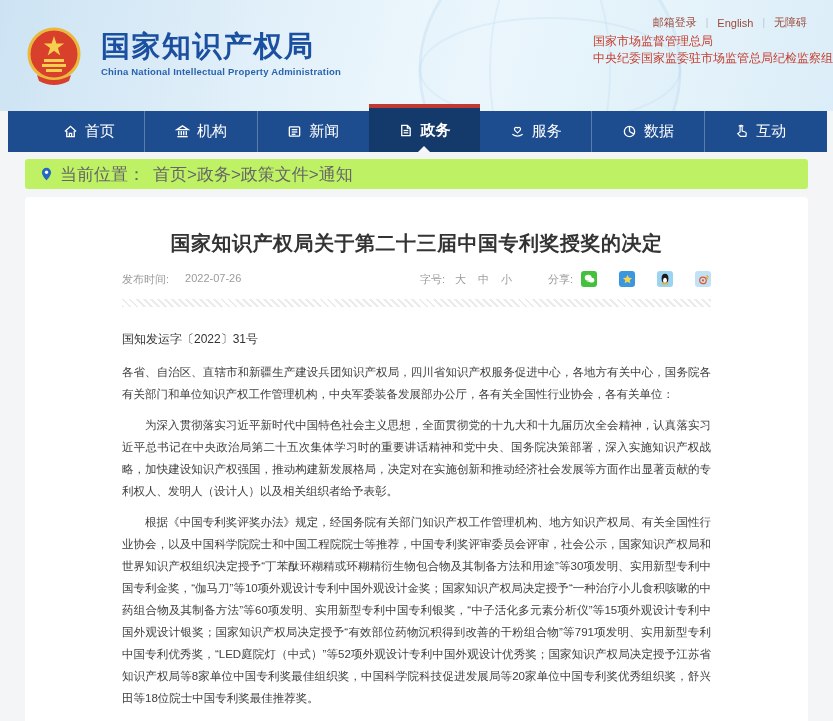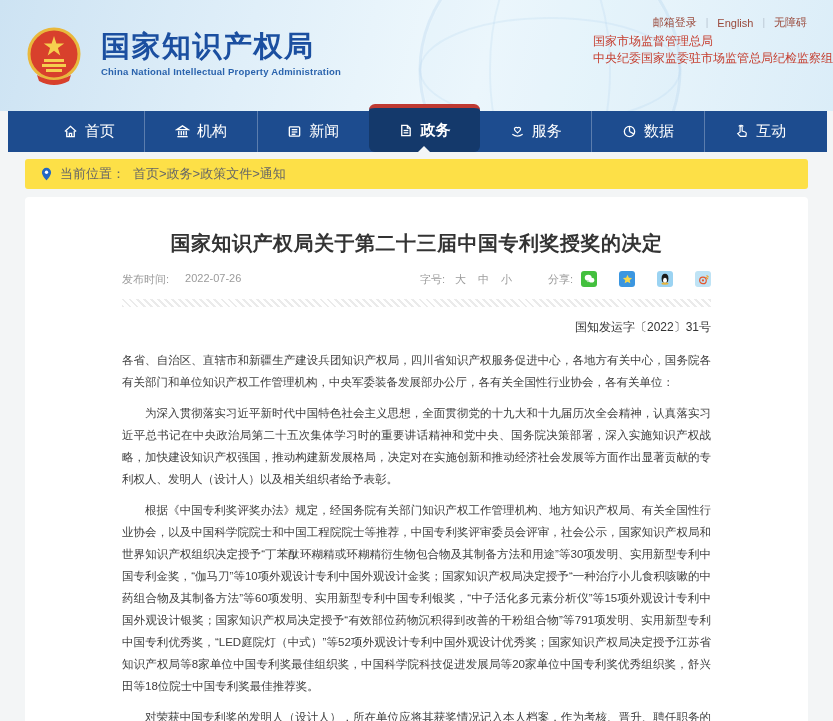--- a/index.html
+++ b/index.html
@@ -53,36 +53,36 @@
     color:#fff; font-size:15px; cursor:pointer;
     border-left:1px solid rgba(255,255,255,.28);
   }
   .nav-item:first-child { border-left:none; }
   .nav-item svg { display:block; }
   .nav-item.active {
     position:relative;
     height:48px; margin-top:-7px;
     background:#14396b;
     border-top:4px solid #bf3a32;
-    border-left:none; font-weight:bold;border-radius:6px;
+    border-left:none; font-weight:bold;
   }
   .nav-item.active + .nav-item { border-left:none; }
   .nav-item.active::after {
     content:""; position:absolute; bottom:0; left:50%; margin-left:-6px;
     width:0; height:0;
     border-left:6px solid transparent; border-right:6px solid transparent;
     border-bottom:6px solid #f4f6f7;
   }
 
   
   .crumbbar {
     position:absolute; top:159px; left:25px; width:783px; height:30px;
-    background:#fde047; border-radius:3px;
+    background:#bef264; border-radius:3px;
     display:flex; align-items:center; gap:8px; padding-left:16px;
-    font-size:13px; color:#666;
+    font-size:17px; color:#666;
   }
   .crumbbar .path { cursor:pointer; }
 
   
   .card {
     position:absolute; top:197px; left:25px; width:783px; height:560px;
     background:#fff; border-radius:4px 4px 0 0;
     padding:34px 97px 20px 97px;
   }
   .doc-title {
@@ -100,21 +100,21 @@
   .share-icons { display:flex; align-items:center; gap:22px; }
   .share-icons .sicon {
     width:16px; height:16px; border-radius:3px; cursor:pointer;
     display:flex; align-items:center; justify-content:center;
   }
   .hatch {
     margin-top:12px; height:8px;
     background:repeating-linear-gradient(45deg,#ebebeb 0 2px,transparent 2px 5px);
   }
   .doc-number {
-    margin-top:12px; text-align:right; font-size:12px; color:#333; line-height:16px;
+    margin-top:24px; text-align:left; font-size:12px; color:#333; line-height:16px;
   }
   .body-text { margin-top:14px; }
   .body-text p {
     font-size:11.5px; color:#404040; line-height:22px;
     text-align:justify; margin-bottom:9px;
   }
   .body-text p.indent { text-indent:2em; }
 </style>
 </head>
 <body>

